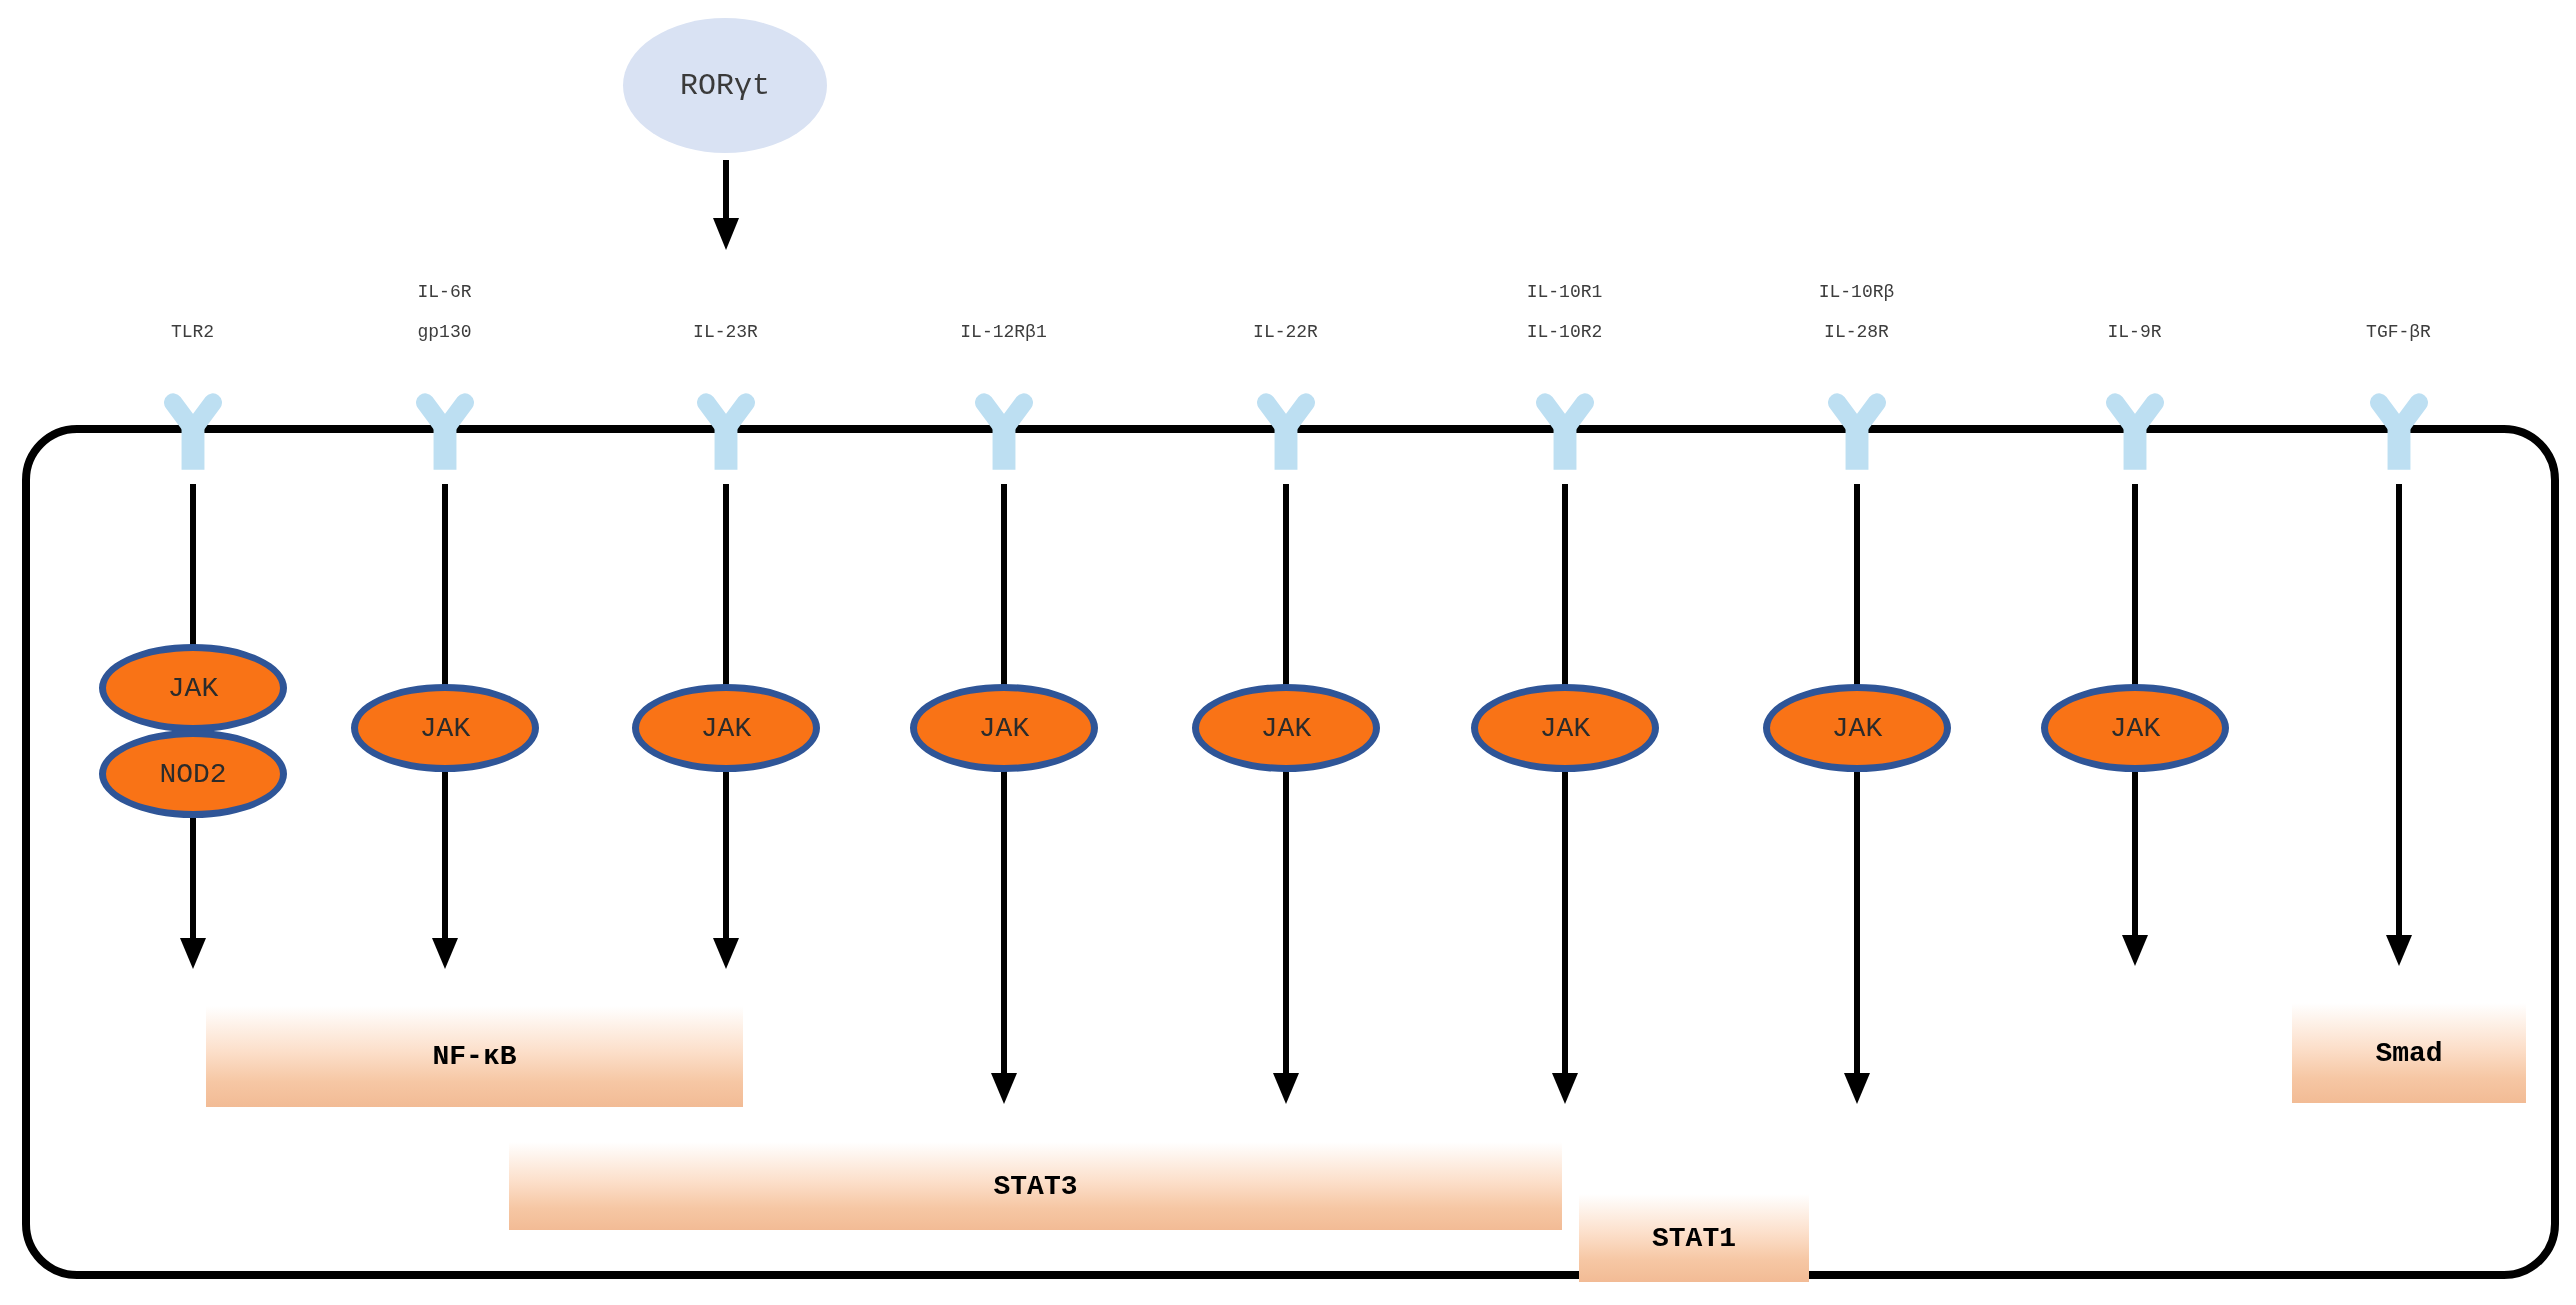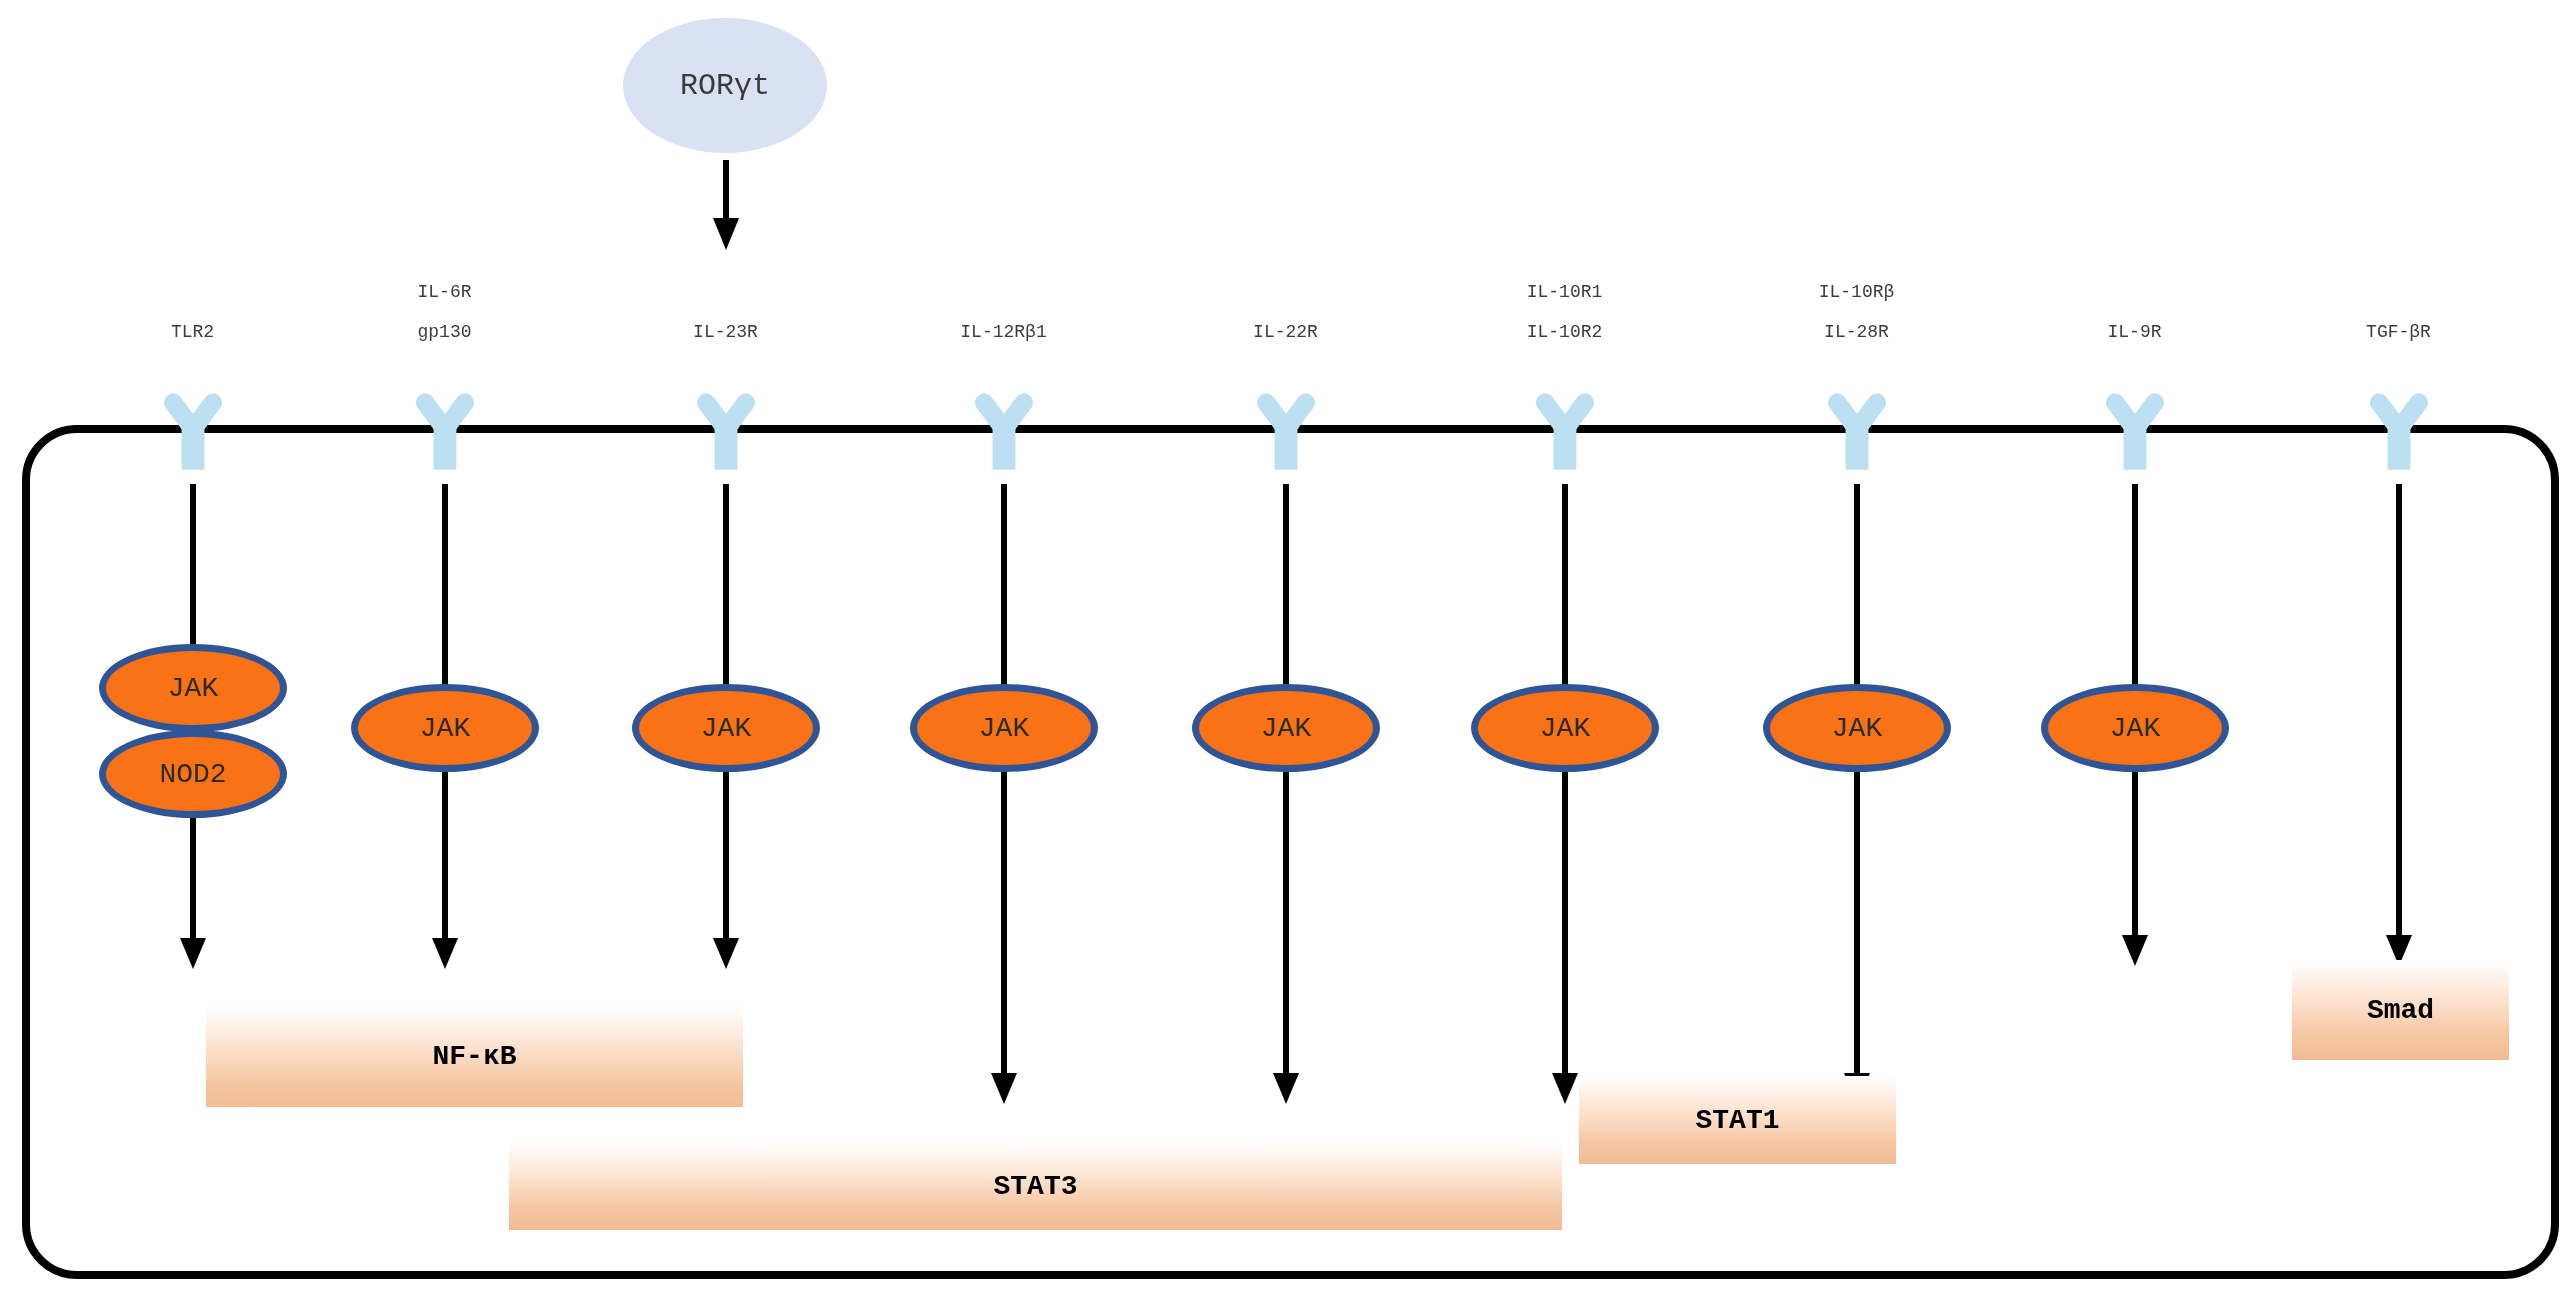--- a/index.html
+++ b/index.html
@@ -234,23 +234,23 @@
   </div>
 
   <div class="box" style="left:206px; top:1006px; width:537px; height:101px;">
       <span>NF-κB</span>
     </div>
 
   <div class="box" style="left:509px; top:1142px; width:1053px; height:88px;">
       <span>STAT3</span>
     </div>
 
-  <div class="box" style="left:1579px; top:1076px; width:317px; height:88px;">
+  <div class="box" style="left:1579px; top:1194px; width:230px; height:88px;">
       <span>STAT1</span>
     </div>
 
 
-  <div class="box" style="left:2292px; top:960px; width:217px; height:100px;">
+  <div class="box" style="left:2292px; top:1003px; width:234px; height:100px;">
       <span>Smad</span>
     </div>
 
 </div>
 
 
 </body></html>

